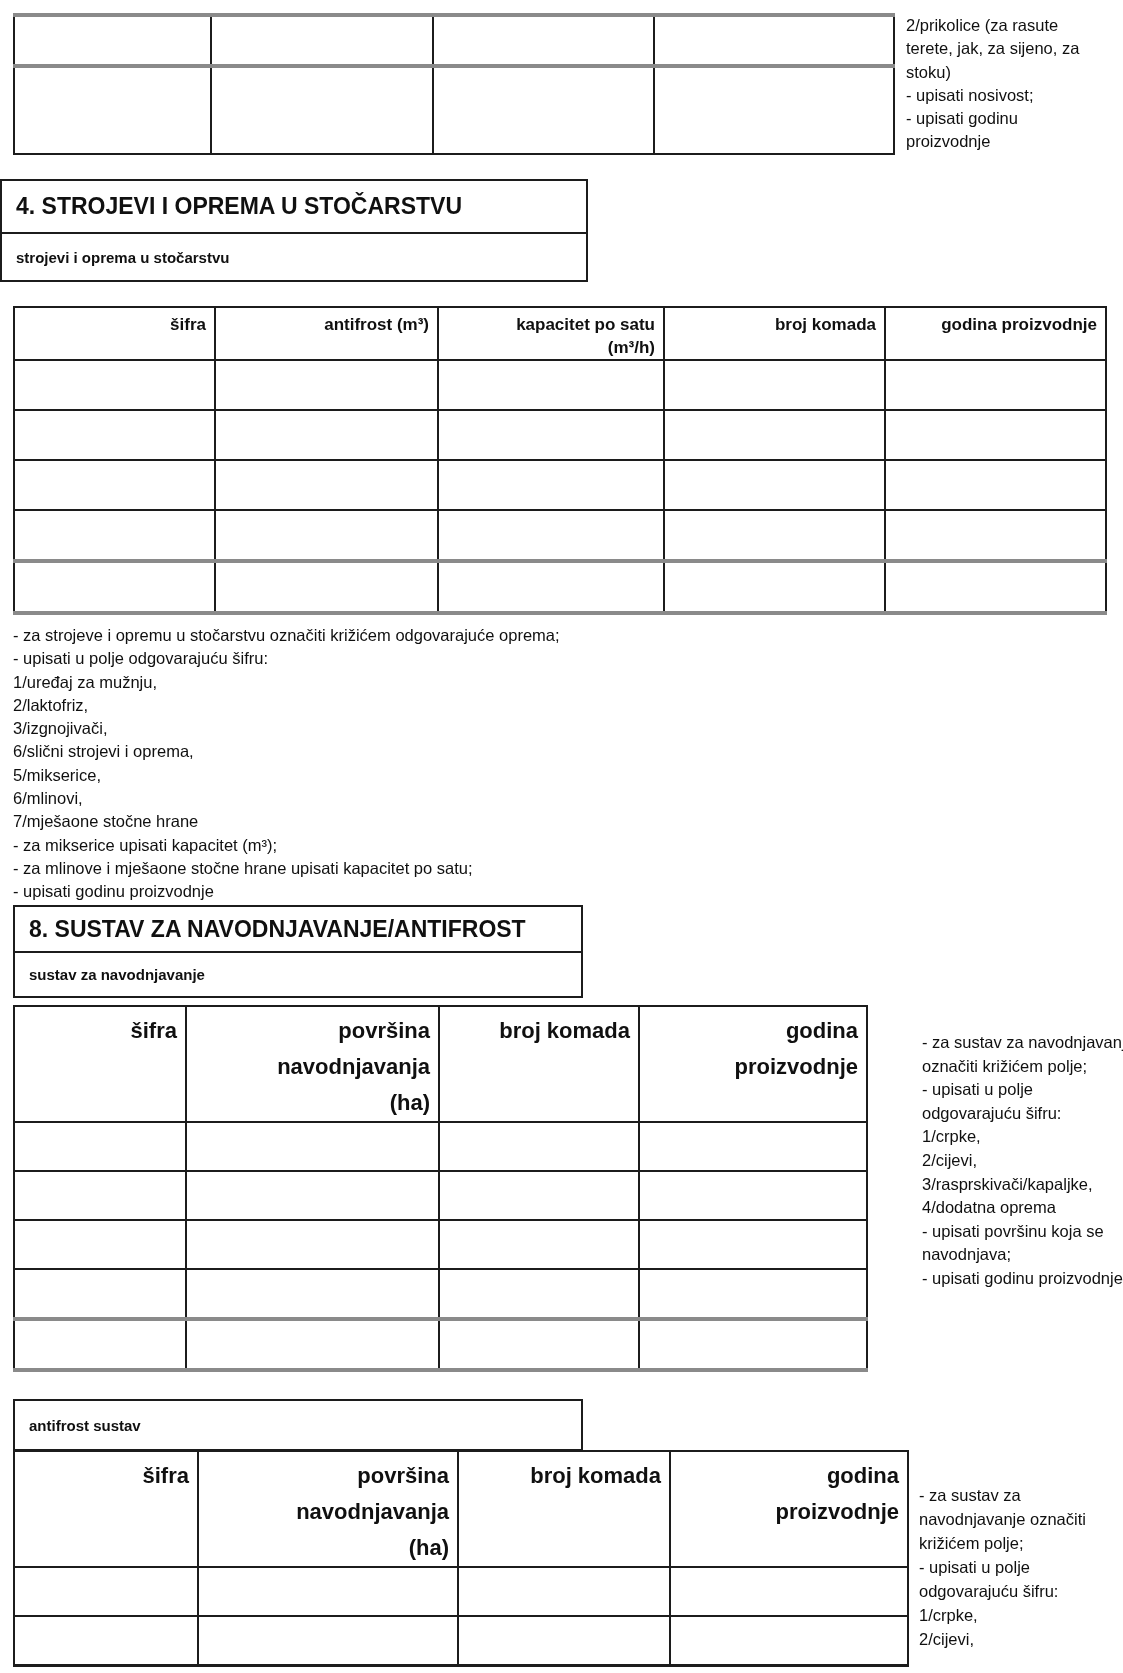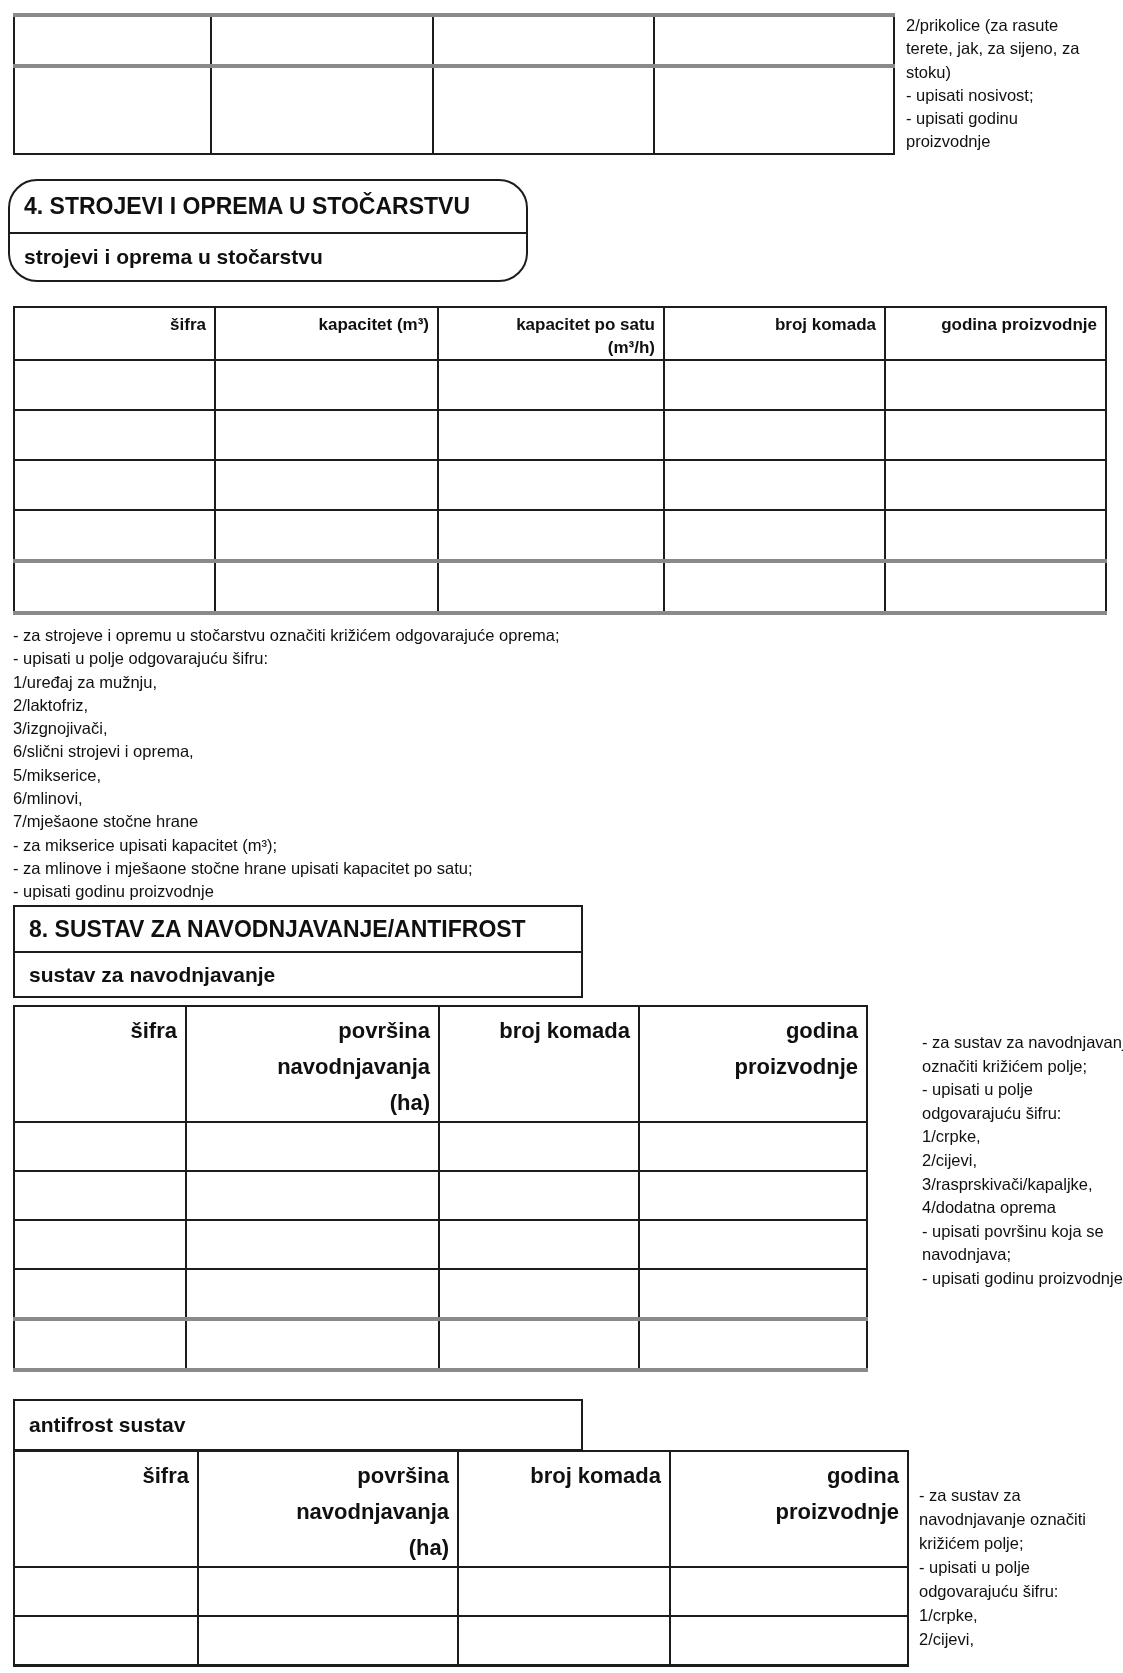--- a/index.html
+++ b/index.html
@@ -25,21 +25,21 @@
   .t2 td.hdr{height:104px;}
   .t3 td.hdr{height:99px;}
   .t2 tr.data td,.t3 tr.data td{height:47px;}
   .t2 tr.thick td{border-bottom:4px solid #8a8a8a;}
   .t3 tr.last td{border-bottom:3px solid #1c1c1c;}
   
   .hbox{box-sizing:border-box;border:2px solid #1c1c1c;background:#fff;}
   .hbox .row{box-sizing:border-box;padding-left:14px;display:flex;align-items:center;font-weight:bold;white-space:nowrap;}
   .hbox .row+.row{border-top:2px solid #1c1c1c;}
   .title-lg{font-size:23px;}
-  .title-md{font-size:21px;text-align:right;}
+  .title-md{font-size:15px;text-align:right;}
   
   .note{font-size:16.5px;line-height:23.3px;white-space:nowrap;}
   .note div{white-space:nowrap;}
 </style>
 </head>
 <body>
 
 <div class="page">
 
   <table class="grid t0 abs" style="left:13px;top:13px;width:880px;">
@@ -67,40 +67,40 @@
 
   <div class="note abs" style="left:906px;top:14px;">
     <div>2/prikolice (za rasute</div>
     <div>terete, jak, za sijeno, za</div>
     <div>stoku)</div>
     <div>- upisati nosivost;</div>
     <div>- upisati godinu</div>
     <div>proizvodnje</div>
   </div>
 
-  <div class="hbox abs" style="left:8px;top:179px;width:520px;border-radius:29px;">
+  <div class="hbox abs" style="left:0;top:179px;width:588px;">
     <div class="row title-lg" style="height:51px;">4. STROJEVI I OPREMA U STOČARSTVU</div>
     <div class="row title-md" style="height:48px;">strojevi i oprema u stočarstvu</div>
   </div>
 
   <table class="grid t1 abs" style="left:13px;top:306px;width:1092px;">
     <colgroup>
         <col style="width:201px">
         <col style="width:223px">
         <col style="width:226px">
         <col style="width:221px">
         <col style="width:221px">
       </colgroup>
     <tbody>
         <tr>
       <td class="hdr">
             <div>šifra</div>
           </td>
       <td class="hdr">
-            <div>kapacitet (m³)</div>
+            <div>antifrost (m³)</div>
           </td>
       <td class="hdr">
             <div>kapacitet po satu</div>
             <div>(m³/h)</div>
           </td>
       <td class="hdr">
             <div>broj komada</div>
           </td>
       <td class="hdr">
             <div>godina proizvodnje</div>

